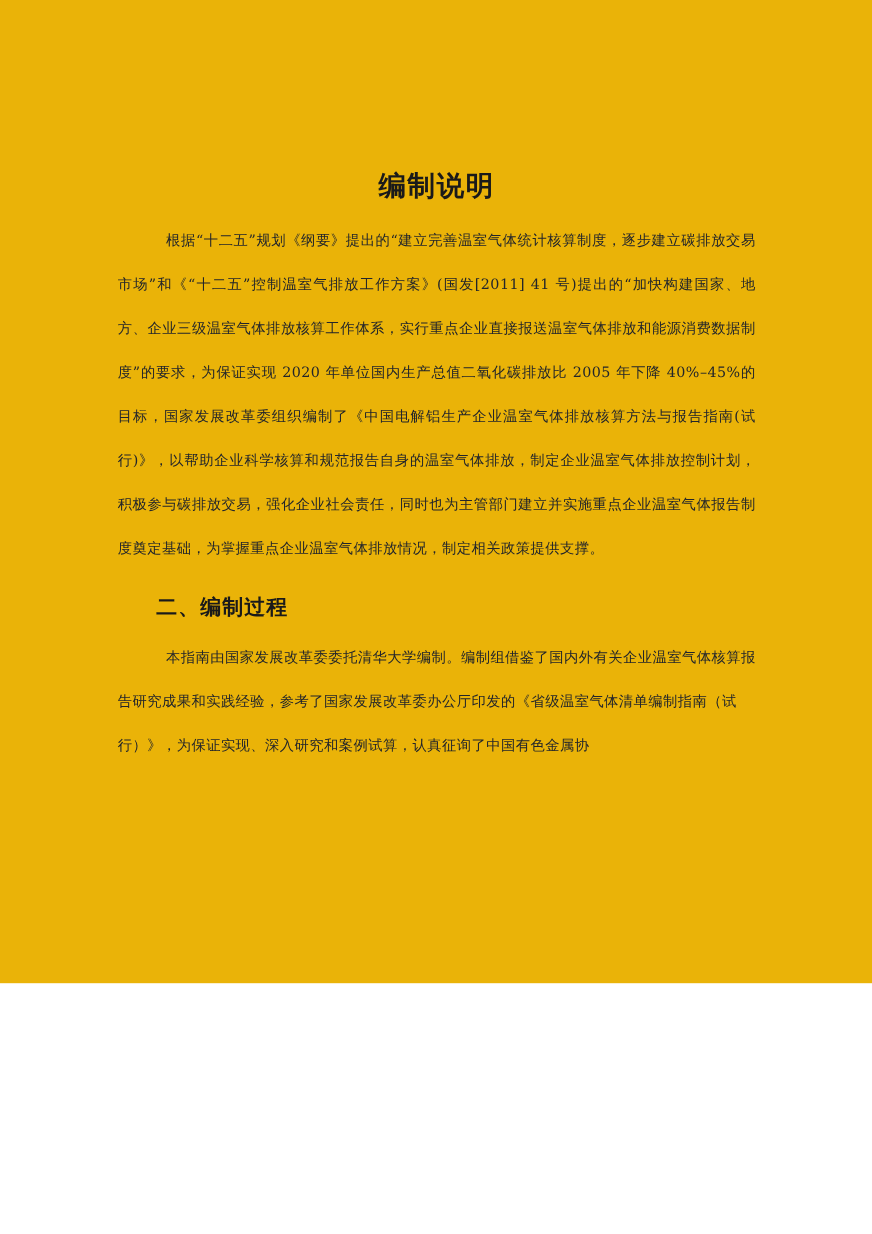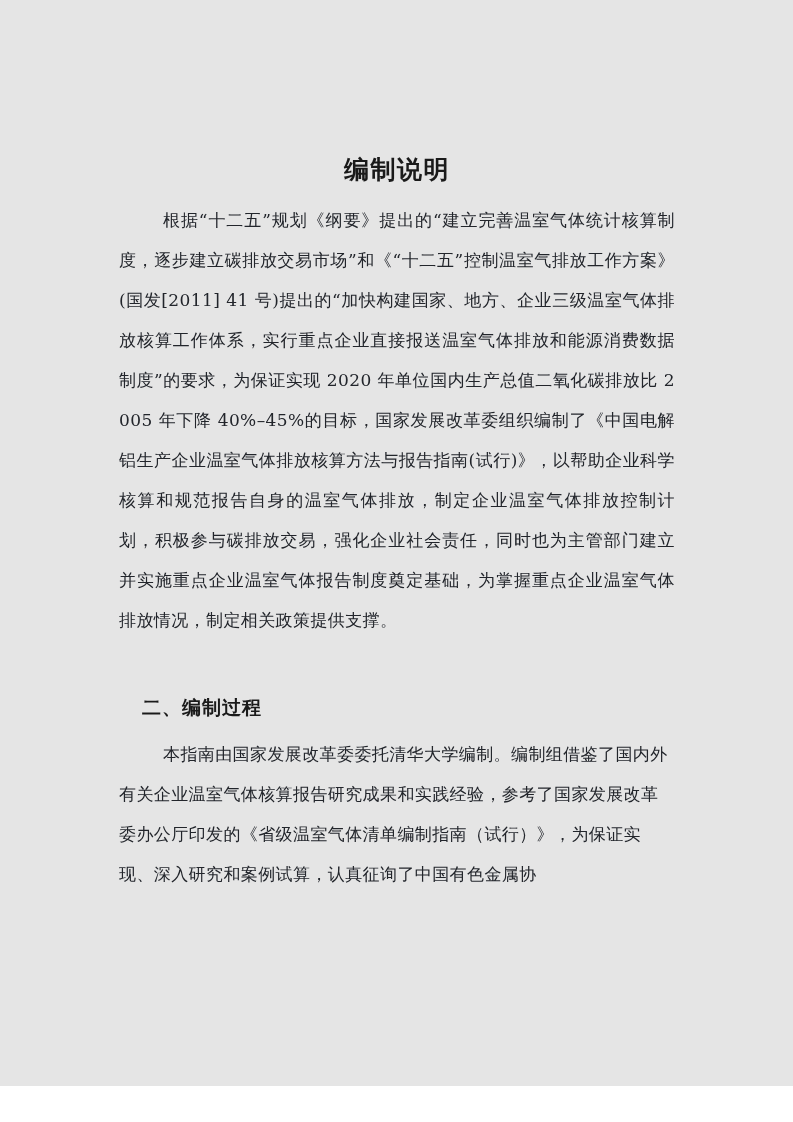--- a/index.html
+++ b/index.html
@@ -4,23 +4,23 @@
 <style>
   html, body {
     margin: 0;
     padding: 0;
     background: #ffffff;
   }
 
   .page {
     position: relative;
     width: 793px;
-    height: 1086px;
+    height: 894px;
     margin: 0 auto;
-    background: #e5e5e5;
+    background: #eab308;
     overflow: hidden;
     box-sizing: border-box;
     text-decoration: underline;
   }
 
   .content {
     position: absolute;
     left: 103px;
     top: 0;
     width: 588px;
@@ -45,27 +45,27 @@
     font-family: "Liberation Sans", "DejaVu Sans", sans-serif;
     font-weight: bold;
     font-size: 19px;
     line-height: 26px;
     color: #1a1a1a;
     text-indent: 39px;
     letter-spacing: 1px;
   }
 
   .heading-1 { margin-top: 44px; }
-  .heading-2 { margin-top: 55px; }
+  .heading-2 { margin-top: 20px; }
 
   .body-para {
-    margin: 16px;
+    margin: 4px;
     padding: 0;
     font-family: "DejaVu Serif", "Liberation Serif", serif;
-    font-size: 17px;
+    font-size: 13px;
     line-height: 40px;
     color: #22252b;
     text-align: justify;
     text-justify: inter-character;
     text-indent: 44px;
     letter-spacing: 0.4px;
     word-break: break-all;
   }
 
   .para-1 { margin-top: 14px; }

